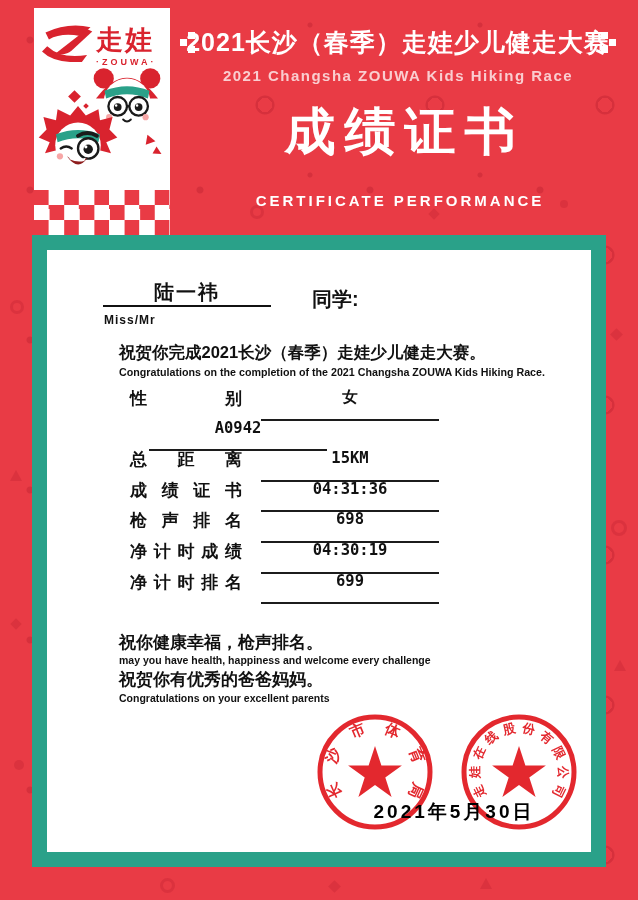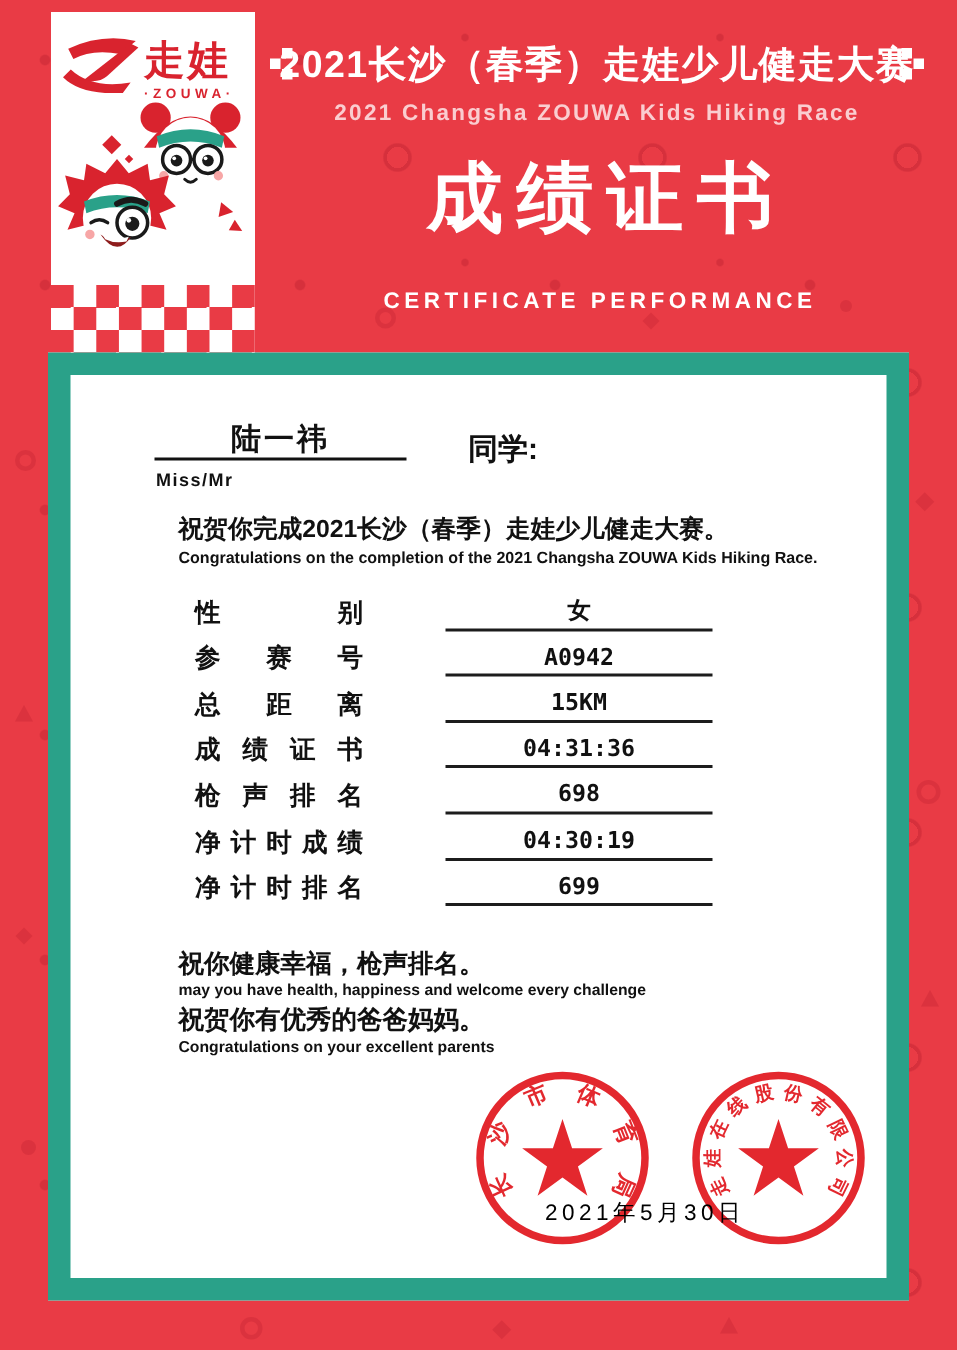--- a/index.html
+++ b/index.html
@@ -62,39 +62,39 @@
   
   .name-line { position:absolute; left:103px; top:279px; width:168px; height:28px; border-bottom:2px solid #111111; text-align:center; z-index:3; }
   .name-text { font-size:20px; font-weight:700; color:#111111; letter-spacing:2px; }
   .salutation { position:absolute; left:276px; top:286px; font-size:20px; font-weight:900; color:#111111; z-index:3;margin-left:36px; }
   .miss-mr { position:absolute; left:104px; top:313px; font-size:12px; font-weight:800; color:#111111; letter-spacing:1px; z-index:3; }
 
   .congrats-cn { position:absolute; left:119px; top:342px; font-size:16.5px; font-weight:900; color:#111111; white-space:nowrap; z-index:3; }
   .congrats-en { position:absolute; left:119px; top:366px; font-size:10.7px; font-weight:700; color:#111111; white-space:nowrap; z-index:3; }
 
   .fields { position:absolute; left:130px; top:390px; z-index:3; }
-  .field-row { display:flex; align-items:flex-end; height:30.6px;gap:36px; }
+  .field-row { display:flex; height:30.6px; }
   .field-label { width:112px; font-size:17px; font-weight:900; color:#111111; line-height:1; padding-bottom:4px;
                  text-align:justify; text-align-last:justify; text-justify:inter-character; }
   .field-value { width:178px; margin-left:19px; border-bottom:2px solid #1c1c1c; text-align:center;
                  font-family:"DejaVu Sans Mono", monospace; font-weight:700; font-size:15.5px; color:#111111;
                  line-height:1; padding-bottom:3px; }
 
   .blessing-cn-1 { position:absolute; left:119px; top:631px; font-size:17px; font-weight:900; color:#111111; z-index:3; }
   .blessing-en-1 { position:absolute; left:119px; top:654px; font-size:10.5px; font-weight:700; color:#111111; z-index:3; }
   .blessing-cn-2 { position:absolute; left:119px; top:668px; font-size:17px; font-weight:900; color:#111111; z-index:3; }
   .blessing-en-2 { position:absolute; left:119px; top:692px; font-size:10.5px; font-weight:700; color:#111111; z-index:3; }
 
   .stamp { position:absolute; top:712px; z-index:3; opacity:.93; }
   .stamp-left { left:315px; }
   .stamp-right { left:459px; }
   .stamp text { font-weight:700; fill:#e1181f; }
 
-  .date { position:absolute; left:340px; top:799px; width:180px; text-align:center;
-          font-size:15px; font-weight:400; color:#000000; letter-spacing:3px; z-index:4; white-space:nowrap; }
+  .date { position:absolute; left:364px; top:799px; width:180px; text-align:center;
+          font-size:19px; font-weight:700; color:#000000; letter-spacing:3px; z-index:4; white-space:nowrap; }
 </style>
 </head>
 <body>
 
 <div class="page">
 
   <div class="doodle d-ring" style="left:10px; top:300px; width:14px; height:14px;"></div>
   <div class="doodle d-diamond" style="left:612px; top:330px; width:9px; height:9px;"></div>
   <div class="doodle d-tri" style="left:10px; top:470px;"></div>
   <div class="doodle d-ring" style="left:611px; top:520px; width:16px; height:16px;"></div>
@@ -186,21 +186,20 @@
 
   <div class="congrats-cn">祝贺你完成2021长沙（春季）走娃少儿健走大赛。</div>
   <div class="congrats-en">Congratulations on the completion of the 2021 Changsha ZOUWA Kids Hiking Race.</div>
 
   <div class="fields">
     <div class="field-row">
       <div class="field-label">性别</div>
       <div class="field-value">女</div>
     </div>
     <div class="field-row">
-      <div class="field-label">参赛号</div>
       <div class="field-value">A0942</div>
     </div>
     <div class="field-row">
       <div class="field-label">总距离</div>
       <div class="field-value">15KM</div>
     </div>
     <div class="field-row">
       <div class="field-label">成绩证书</div>
       <div class="field-value">04:31:36</div>
     </div>

